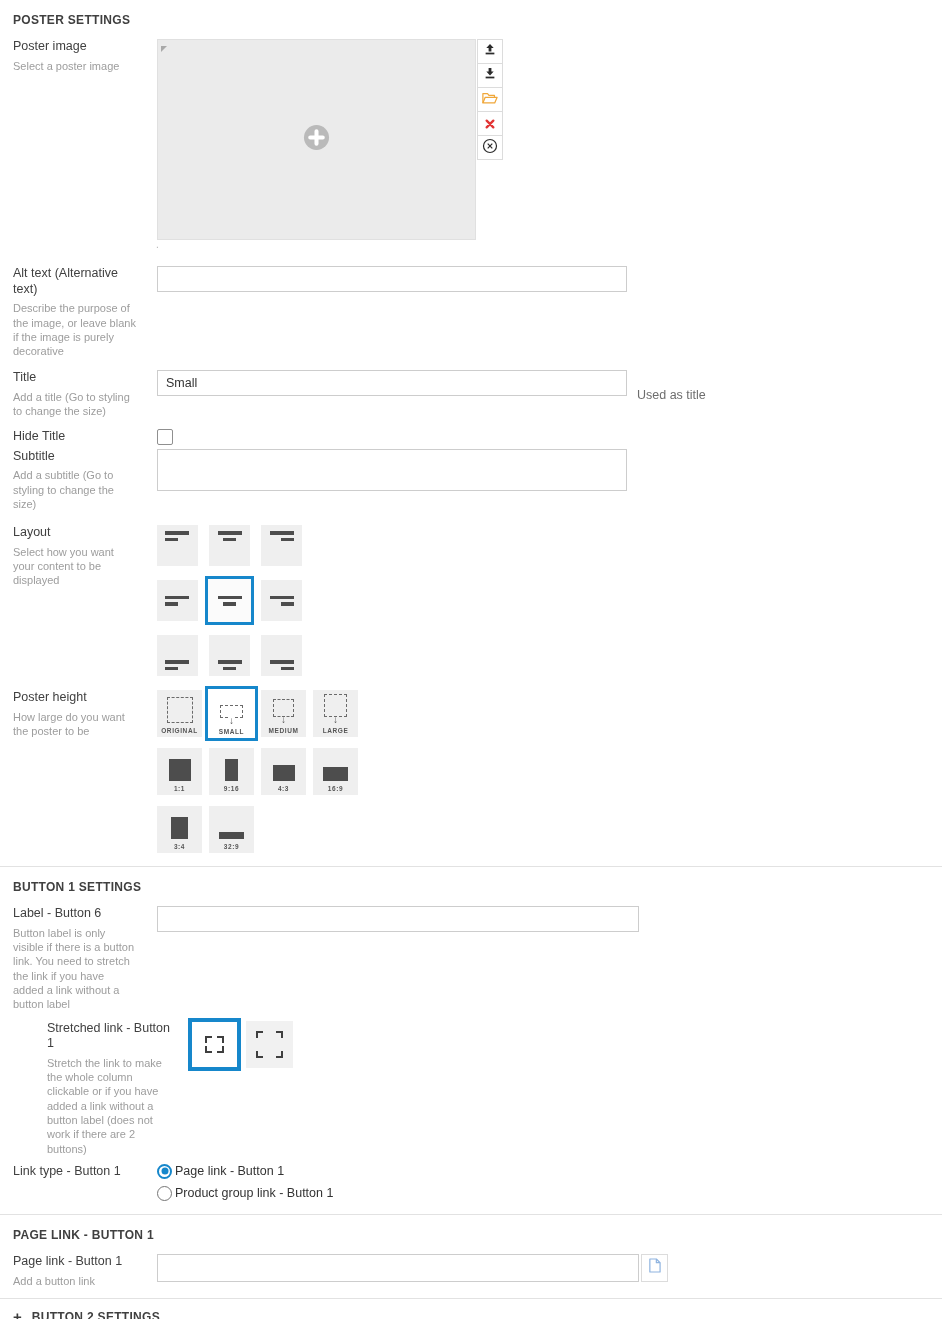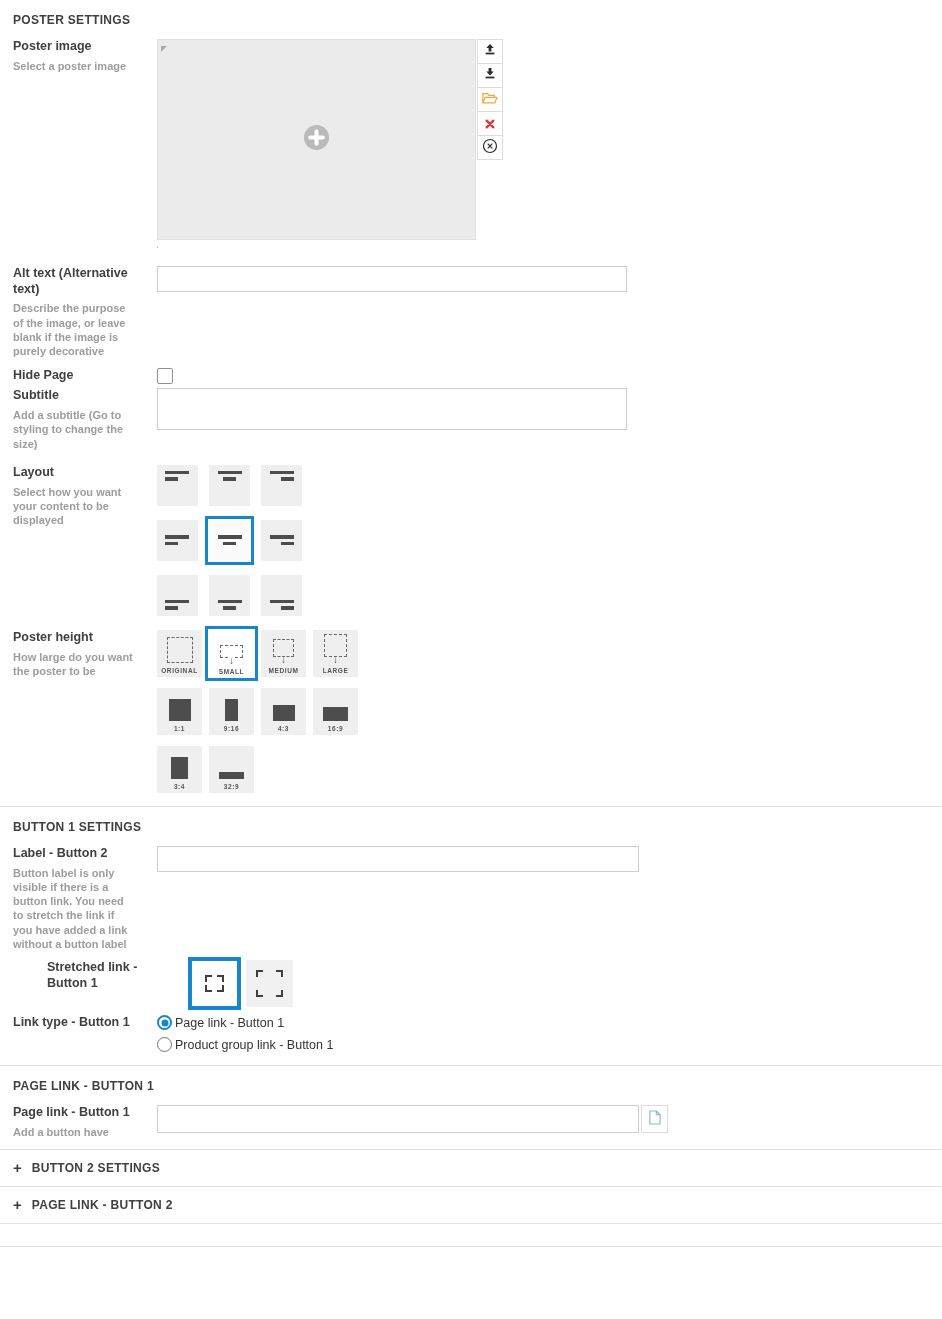--- a/index.html
+++ b/index.html
@@ -11,21 +11,21 @@
   }
   .page { width:942px; }
 
   .section-heading {
     padding:13px 0 4px 13px;
     font-size:12px; font-weight:700; letter-spacing:.3px; color:#404040;
   }
   .divider { width:100%; border-top:1px solid #e2e2e2; }
 
   .row { display:flex; padding-left:13px; margin-top:8px; }
-  .lbl { width:144px; flex:0 0 144px; padding-right:20px;font-weight:bold; }
+  .lbl { width:144px; flex:0 0 144px; padding-right:20px; }
   .field-label { font-size:12.5px; color:#404040; line-height:1.25; }
   .field-helper { font-size:11px; color:#9d9d9d; line-height:1.3; margin-top:4px; }
   .content { flex:1; }
 
   
   .img-widget { display:flex; align-items:flex-start; }
   .img-placeholder {
     width:319px; height:201px; background:#ebebeb; border:1px solid #e0e0e0;
     position:relative; display:flex; align-items:center; justify-content:center;
     cursor:pointer;
@@ -236,24 +236,34 @@
   <div class="row mt0">
     <div class="lbl">
       <div class="field-label">Alt text (Alternative text)</div>
       <div class="field-helper">Describe the purpose of the image, or leave blank if the image is purely decorative</div>
     </div>
     <div class="content">
       <input class="txt-input" type="text" value="" style="">
     </div>
   </div>
 
+  <div class="row" style="margin-top:12px;">
+    <div class="lbl">
+      <div class="field-label">Title</div>
+      <div class="field-helper">Add a title (Go to styling to change the size)</div>
+    </div>
+    <div class="content inline">
+      <input class="txt-input" type="text" value="Small" style="">
+      <span class="input-note">Used as title</span>
+    </div>
+  </div>
 
   <div class="row" style="margin-top:10px;">
     <div class="lbl">
-      <div class="field-label">Hide Page</div>
+      <div class="field-label">Hide Title</div>
     </div>
     <div class="content">
       <div class="checkbox"></div>
     </div>
   </div>
 
   <div class="row" style="margin-top:4px;">
     <div class="lbl">
       <div class="field-label">Subtitle</div>
       <div class="field-helper">Add a subtitle (Go to styling to change the size)</div>
@@ -371,31 +381,32 @@
         </div>
       </div>
     </div>
   </div>
 
   <div class="divider" style="margin-top:13px;"></div>
   <div class="section-heading">BUTTON 1 SETTINGS</div>
 
   <div class="row">
     <div class="lbl">
-      <div class="field-label">Label - Button 2</div>
+      <div class="field-label">Label - Button 6</div>
       <div class="field-helper">Button label is only visible if there is a button link. You need to stretch the link if you have added a link without a button label</div>
     </div>
     <div class="content">
       <input class="txt-input wide" type="text" value="" style="">
     </div>
   </div>
 
   <div class="row" style="margin-top:9px;margin-left:34px;">
     <div class="lbl">
       <div class="field-label">Stretched link - Button 1</div>
+      <div class="field-helper">Stretch the link to make the whole column clickable or if you have added a link without a button label (does not work if there are 2 buttons)</div>
     </div>
     <div class="content">
       <div class="stretch-row">
         <div class="st-tile sel">
           <span class="corners small">
             <span class="tl"></span>
               <span class="tr"></span>
               <span class="bl"></span>
               <span class="br"></span>
           </span>
@@ -429,21 +440,21 @@
       </div>
     </div>
   </div>
 
   <div class="divider" style="margin-top:13px;"></div>
   <div class="section-heading">PAGE LINK - BUTTON 1</div>
 
   <div class="row">
     <div class="lbl">
       <div class="field-label">Page link - Button 1</div>
-      <div class="field-helper">Add a button have</div>
+      <div class="field-helper">Add a button link</div>
     </div>
     <div class="content">
       <div class="pl-wrap">
         <input class="txt-input wide pl-input" type="text" value="" style="">
         <div class="pl-btn">
           <span>
             <svg width="13" height="15" viewBox="0 0 14 16" fill="none" stroke="#8fb4e0" stroke-width="1.3" stroke-linejoin="round">
               <path d="M2 1h7l4 4v10H2z"></path>
               <path d="M9 1v4h4"></path>
             </svg>

